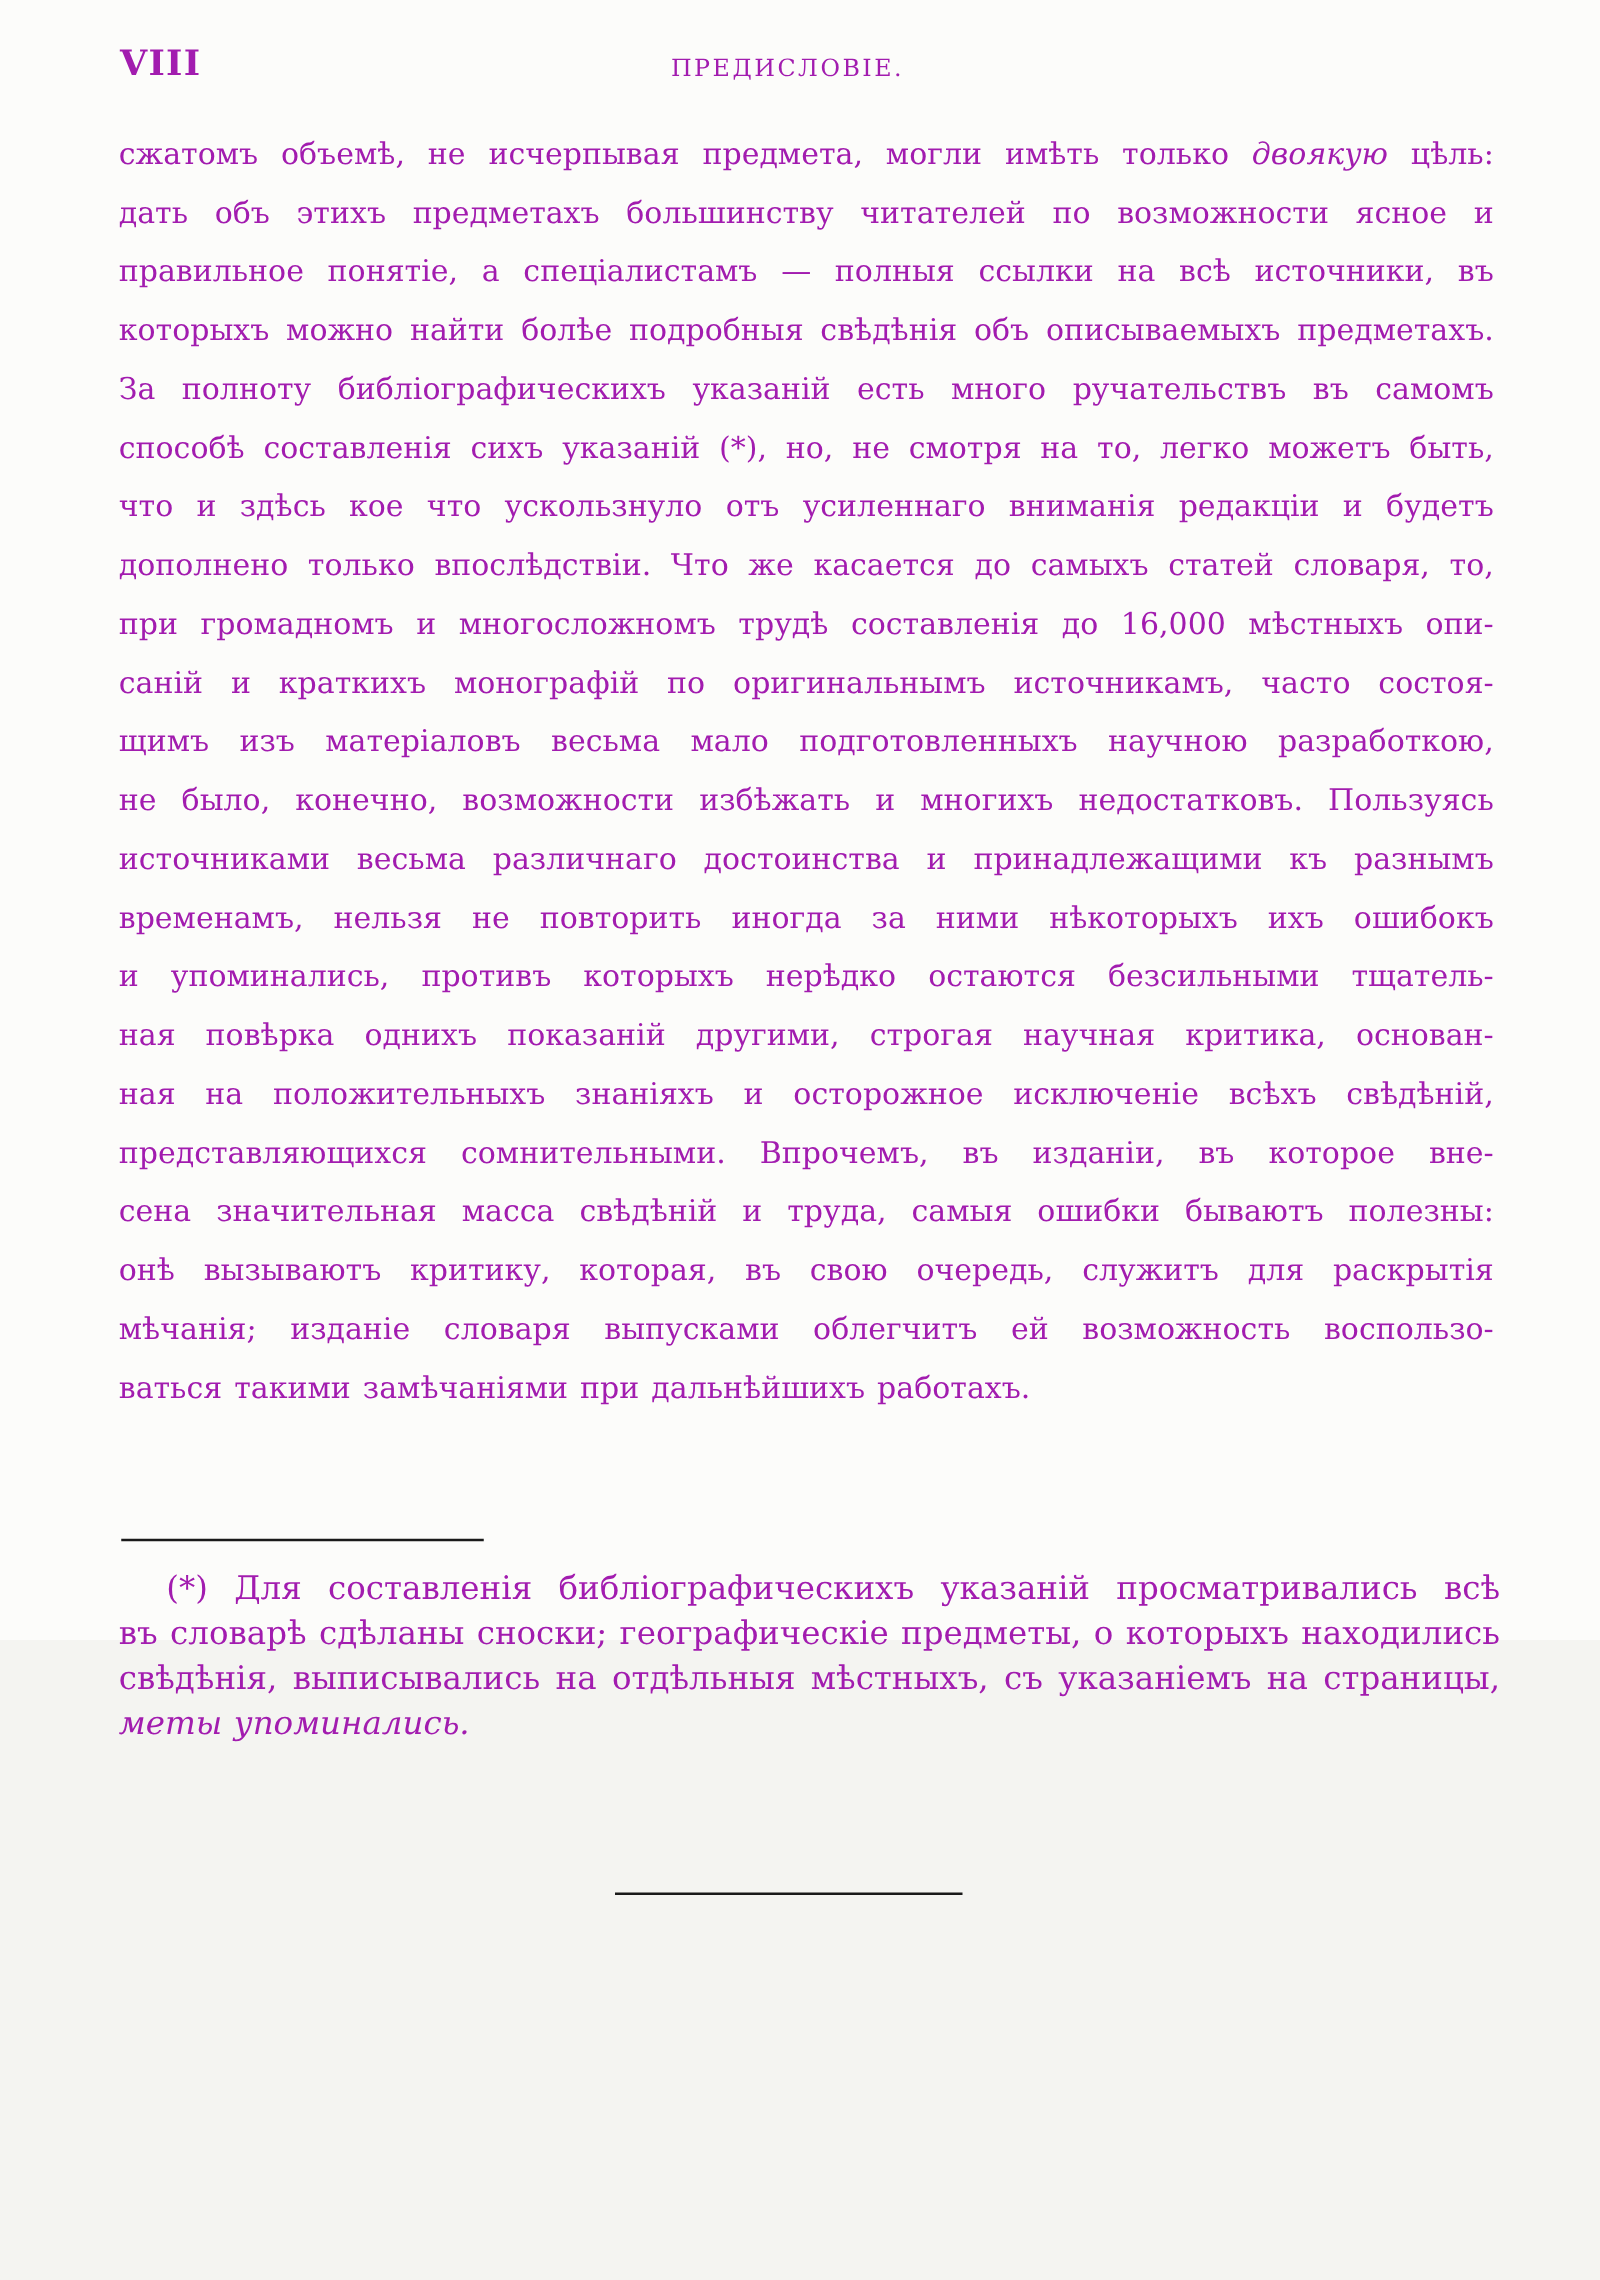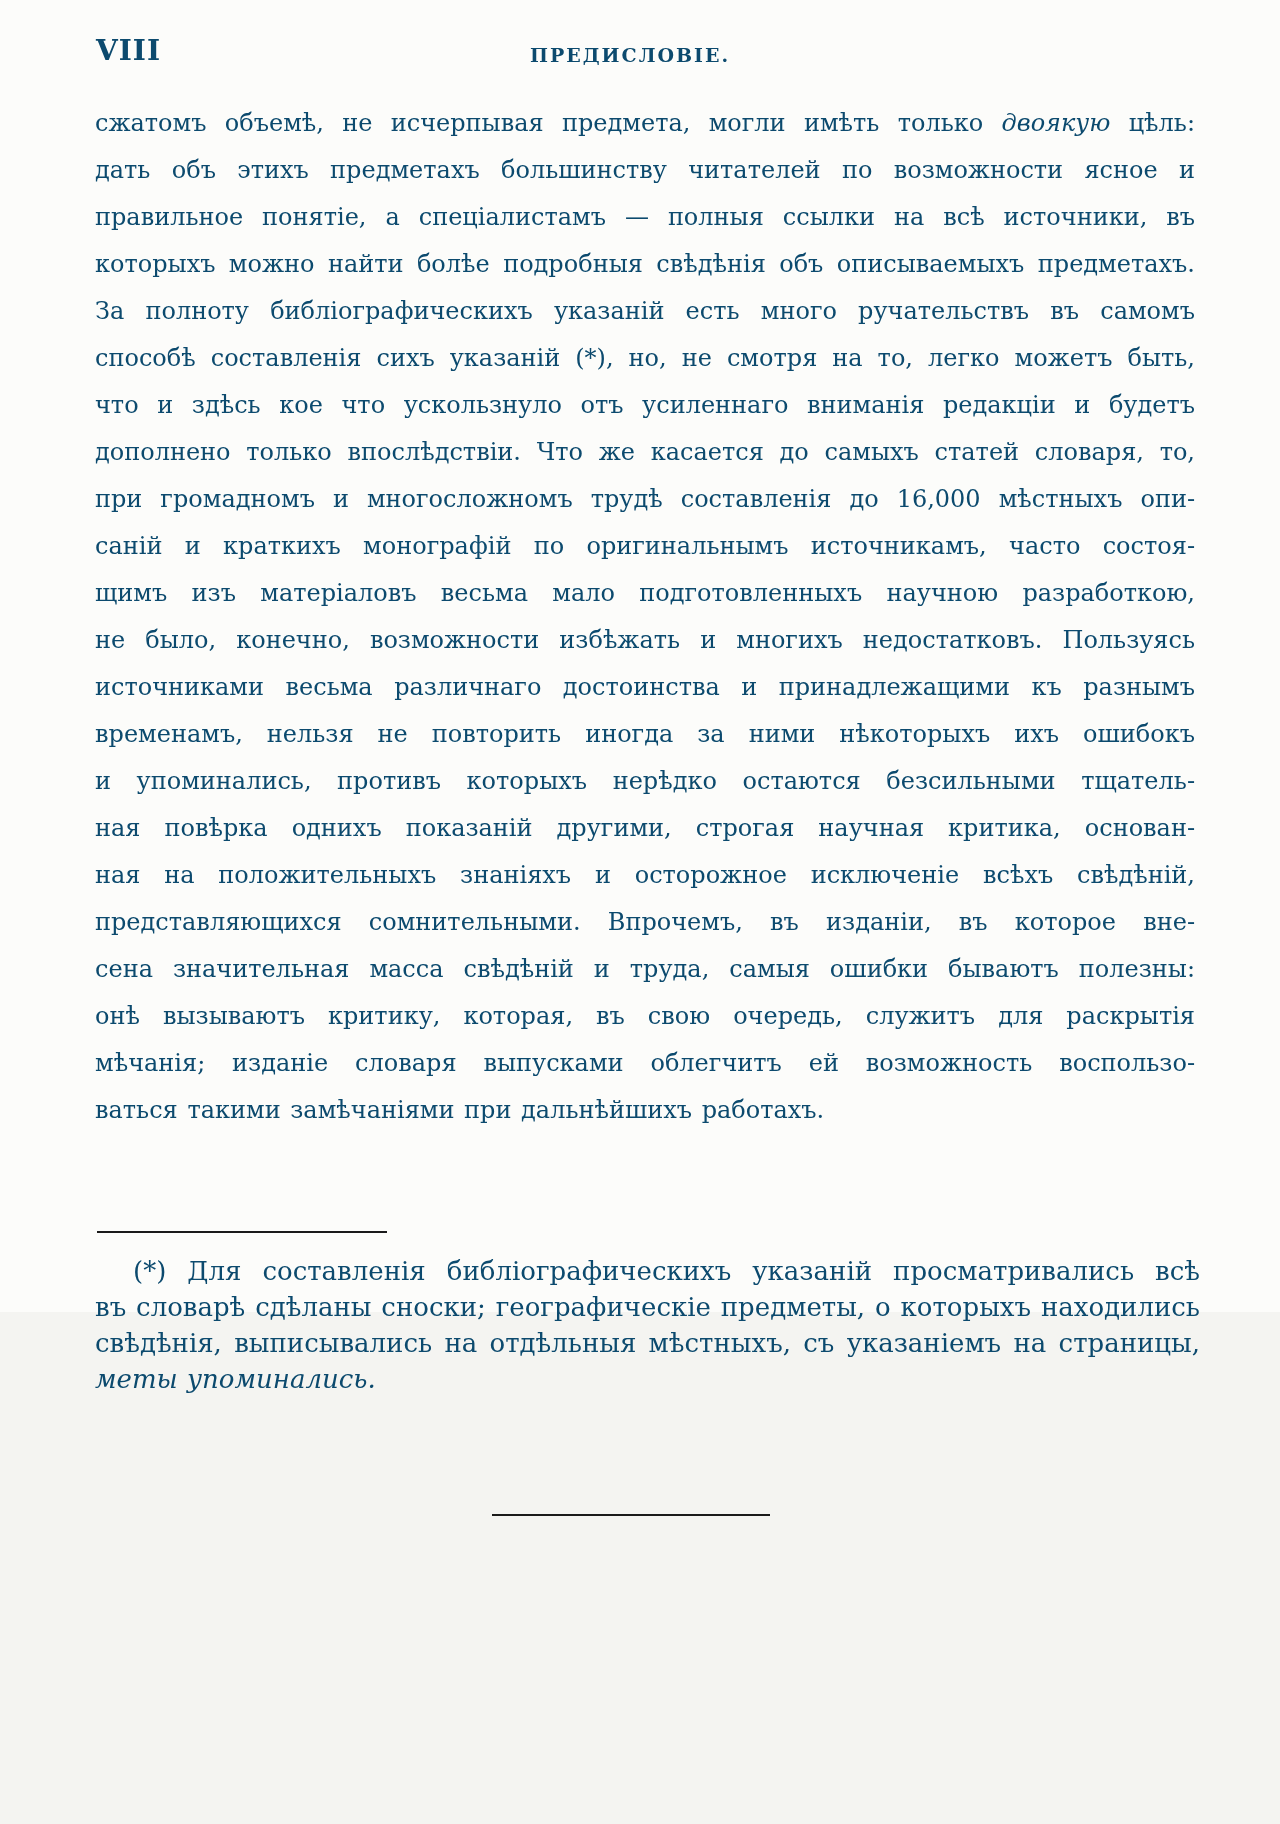--- a/index.html
+++ b/index.html
@@ -7,36 +7,36 @@
   body {
     font-family: "DejaVu Serif", serif;
     background: #f4f4f1;
     position: relative;
   }
   .page {
     position: absolute;
     left: 0; top: 0;
     width: 1280px; height: 1312px;
     background: #fcfcfa;
-    color: #0c4a6e;
+    color: #a21caf;
   }
   .page-number {
     position: absolute;
     left: 96px; top: 34px;
     font-size: 28px;
     font-weight: bold;
     letter-spacing: 1px;
   }
   .running-title {
     position: absolute;
     left: 95px; top: 44px;
     width: 1070px;
     text-align: center;
     font-size: 19px;
-    font-weight: bold;
+    font-weight: normal;
     letter-spacing: 2px;
   }
   .body-text {
     position: absolute;
     left: 95px; top: 100px;
     width: 1100px;
     font-size: 24px;
     line-height: 47px;
     word-spacing: 2px;
   }

